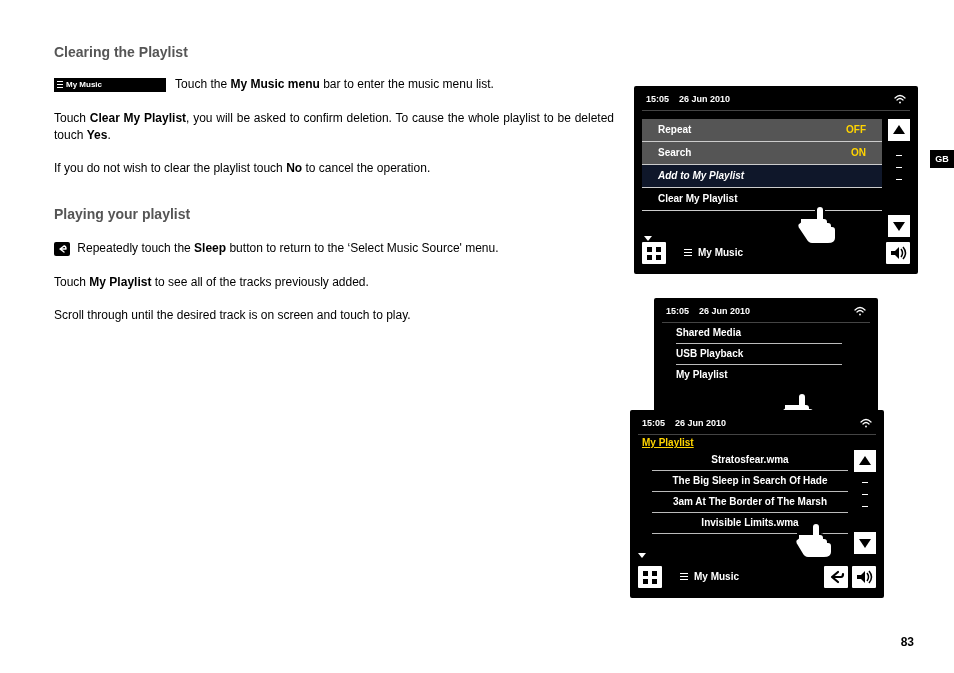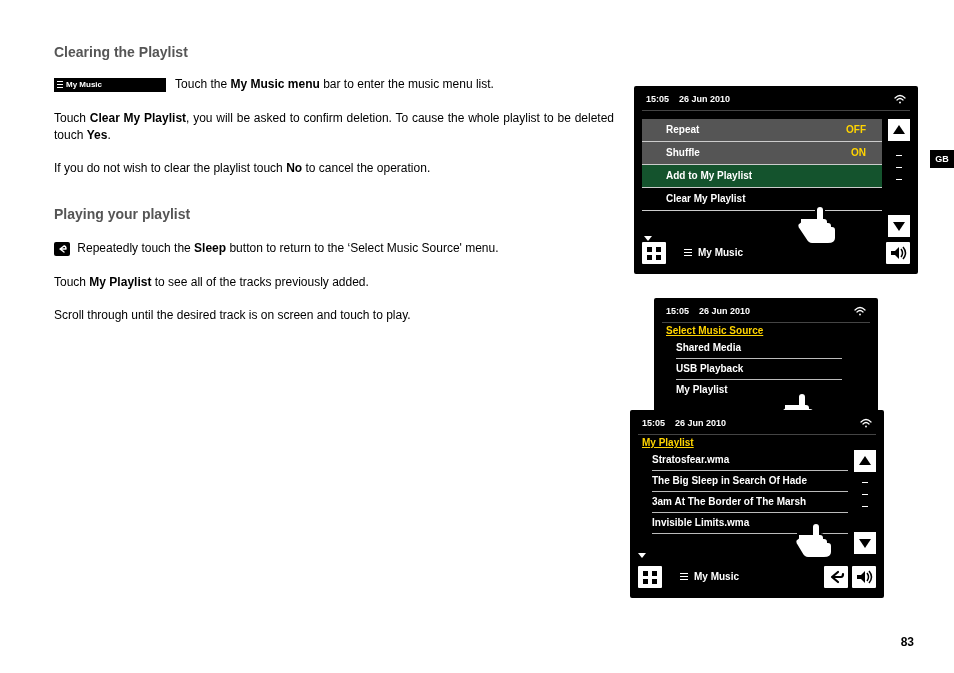--- a/index.html
+++ b/index.html
@@ -140,21 +140,21 @@
   }
   .wifi svg { width: 12px; height: 10px; display: block; }
   .menu-area {
     position: relative;
   }
   .menu-item {
     background: #555;
     border-bottom: 1px solid #ccc;
     height: 22px;
     line-height: 22px;
-    padding: 0 24px;
+    padding: 0 16px;
     font-size: 10px;
     font-weight: bold;
     position: relative;
     margin-right: 28px;
   }
   .menu-item .val {
     position: absolute;
     right: 16px;
     top: 0;
     color: #FFD400;
@@ -328,24 +328,24 @@
               <circle cx="6" cy="8.5" r="0.9" fill="#fff"></circle>
             </svg>
         </span>
       </div>
       <div class="menu-area" style="margin-top:8px; position:relative; height:118px;">
         <div class="menu-item">
           <span>Repeat</span>
           <span class="val">OFF</span>
         </div>
         <div class="menu-item">
-          <span>Shuffle</span>
+          <span>Search</span>
           <span class="val">ON</span>
         </div>
-        <div class="menu-item" style="background:#14532d;">
+        <div class="menu-item" style="background:#0f172a;font-style:italic;">
           <span>Add to My Playlist</span>
         </div>
         <div class="menu-item" style="background:#000;">
           <span>Clear My Playlist</span>
         </div>
         <div class="tiny-tri" style="left:2px; bottom:-4px;"></div>
 
         <div class="scrollcol" style="height:118px;">
           <div class="arrow-btn up" style="top:0;"></div>
           <span class="slider-line" style="top:36px;"></span>
@@ -387,21 +387,20 @@
         <span>15:05</span>
         &nbsp;&nbsp;
         <span>26 Jun 2010</span>
         <span class="wifi">
           <svg viewBox="0 0 12 10">
               <path d="M1 4 Q6 -1 11 4 M3 6 Q6 3 9 6" stroke="#fff" stroke-width="1.2" fill="none" stroke-linecap="round"></path>
               <circle cx="6" cy="8.5" r="0.9" fill="#fff"></circle>
             </svg>
         </span>
       </div>
-      <div class="menu-header">Select Music Source</div>
       <div style="position:relative;">
         <div class="list-item">Shared Media</div>
         <div class="list-item">USB Playback</div>
         <div class="list-item noul">My Playlist</div>
       </div>
     </div>
     <div class="hand" style="left:122px; top:88px;">
       <svg width="56" height="42" viewBox="0 0 56 42">
           <path d="M6 16 L20 16 L20 9 Q20 5 24 5 Q28 5 28 9 L28 16 Q32 16 32 20 Q36 20 36 24 Q40 24 40 28 L40 34 Q40 40 32 40 L16 40 Q12 40 10 36 L4 26 Q2 22 6 20 Z" fill="#fff" stroke="#000" stroke-width="2"></path>
         </svg>
@@ -415,21 +414,21 @@
         &nbsp;&nbsp;
         <span>26 Jun 2010</span>
         <span class="wifi">
           <svg viewBox="0 0 12 10">
               <path d="M1 4 Q6 -1 11 4 M3 6 Q6 3 9 6" stroke="#fff" stroke-width="1.2" fill="none" stroke-linecap="round"></path>
               <circle cx="6" cy="8.5" r="0.9" fill="#fff"></circle>
             </svg>
         </span>
       </div>
       <div class="menu-header">My Playlist</div>
-      <div style="position:relative; height:104px;">
+      <div style="position:relative; height:104px;text-align:center;">
         <div class="list-item">Stratosfear.wma</div>
         <div class="list-item">The Big Sleep in Search Of Hade</div>
         <div class="list-item">3am At The Border of The Marsh</div>
         <div class="list-item">Invisible Limits.wma</div>
         <div class="tiny-tri" style="left:0px; bottom:-4px;"></div>
 
         <div class="scrollcol" style="height:104px;">
           <div class="arrow-btn up" style="top:0;"></div>
           <span class="slider-line" style="top:32px;"></span>
           <span class="slider-line" style="top:44px;"></span>

